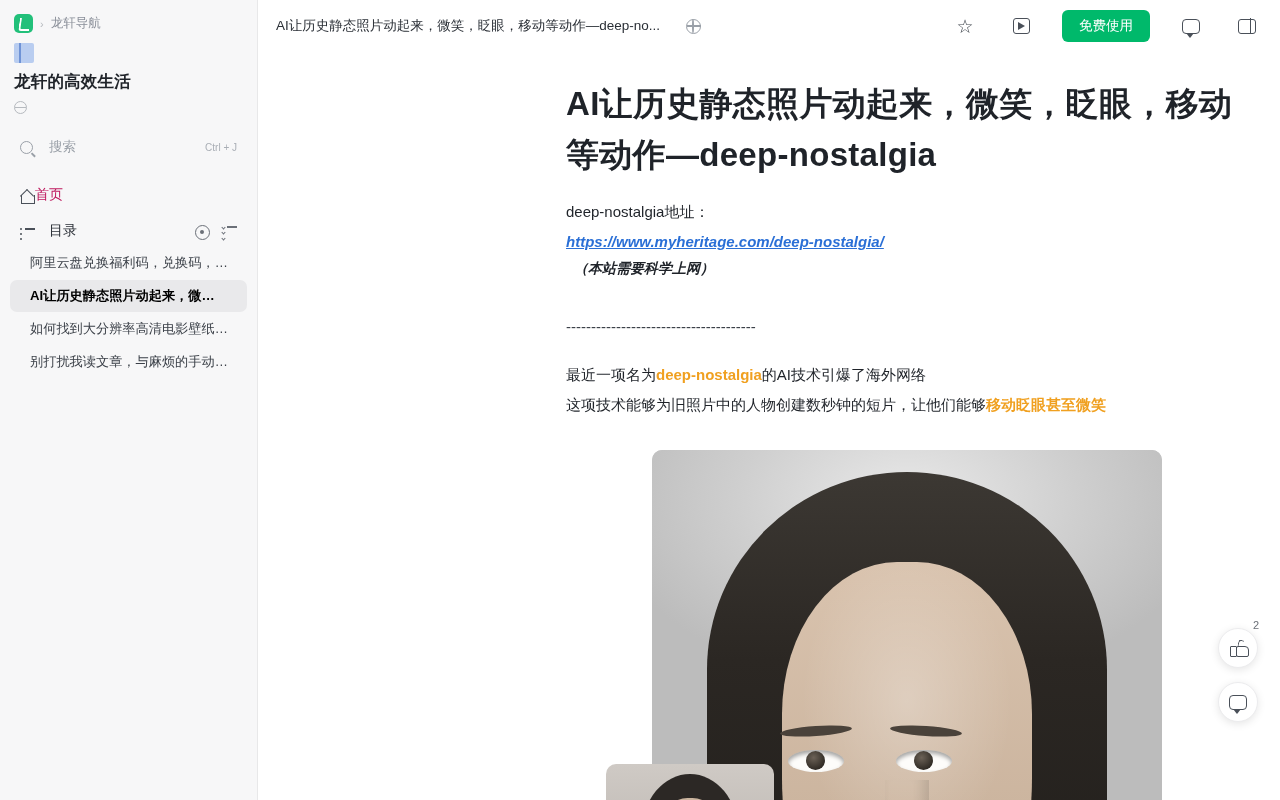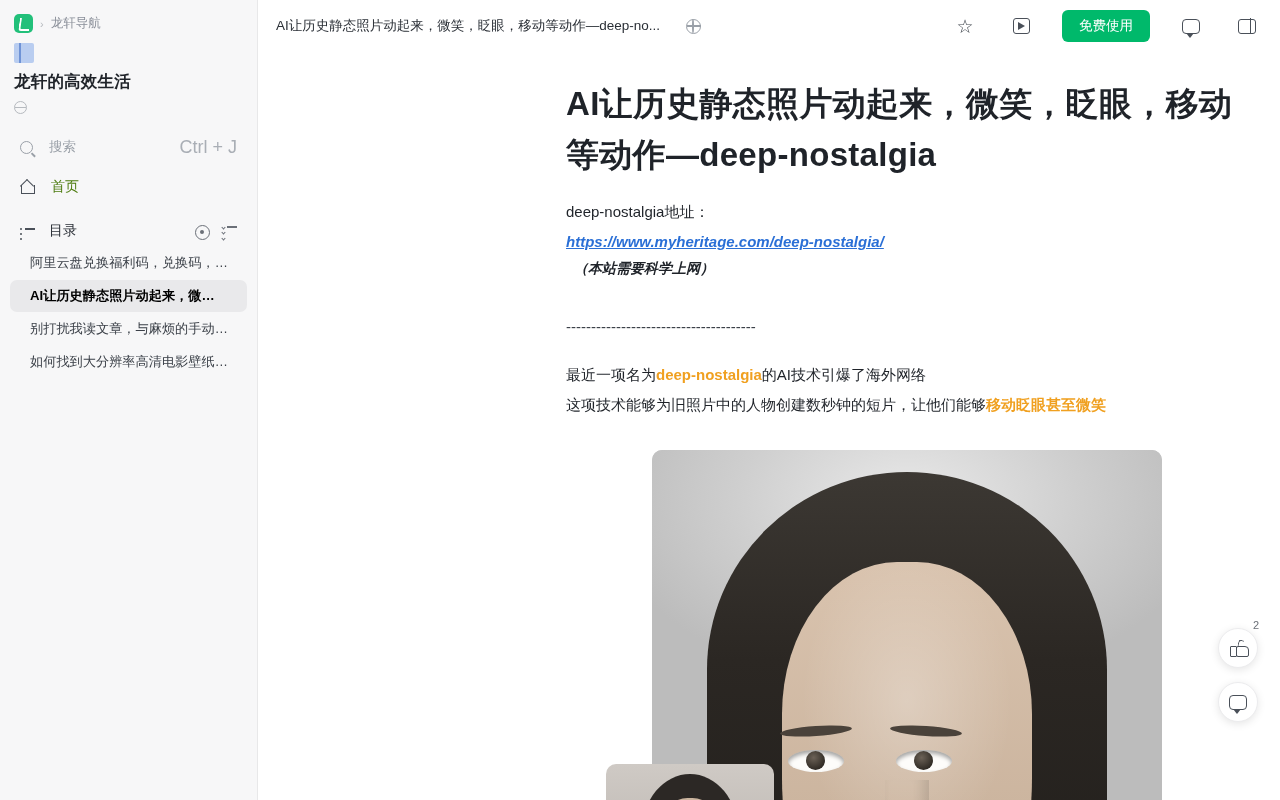--- a/index.html
+++ b/index.html
@@ -112,32 +112,32 @@
   }
   .mag::after {
     content: "";
     position: absolute;
     right: -4px; bottom: -3px;
     width: 5px; height: 1.5px;
     background: #9aa0a8;
     transform: rotate(45deg);
   }
   .search-ph { font-size: 13.5px; color: #9aa0a8; flex: 1; margin-left: 7px; }
-  .kbd { font-size: 18px; color: #a9aeb5; }
+  .kbd { font-size: 10px; color: #a9aeb5; }
 
   .nav-item {
     margin: 0 10px;
     height: 34px;
     border-radius: 7px;
     display: flex;
-    align-items: center;
+    align-items: flex-end;
     padding: 0 10px;
-    gap: 16px;
+    gap: 0;
     font-size: 14px;
-    color: #4d7c0f;
+    color: #be185d;
     cursor: pointer;
   }
   .home-ic {
     width: 15px; height: 14px;
     flex: 0 0 15px;
     position: relative;
   }
   .home-ic::before {
     content: "";
     position: absolute;
@@ -613,22 +613,22 @@
             <i></i>
             <i></i>
             <i></i>
           </span>
       </span>
     </div>
 
     <div class="doc-list">
       <div class="doc-item">阿里云盘兑换福利码，兑换码，…</div>
       <div class="doc-item active">AI让历史静态照片动起来，微…</div>
+      <div class="doc-item">如何找到大分辨率高清电影壁纸…</div>
       <div class="doc-item">别打扰我读文章，与麻烦的手动…</div>
-      <div class="doc-item">如何找到大分辨率高清电影壁纸…</div>
     </div>
 
     <div class="word-count">209字</div>
   </aside>
 
   <section class="main">
 
     <div class="topbar">
       <span class="doc-title-top">AI让历史静态照片动起来，微笑，眨眼，移动等动作—deep-no...</span>
       <span class="globe-top"></span>

